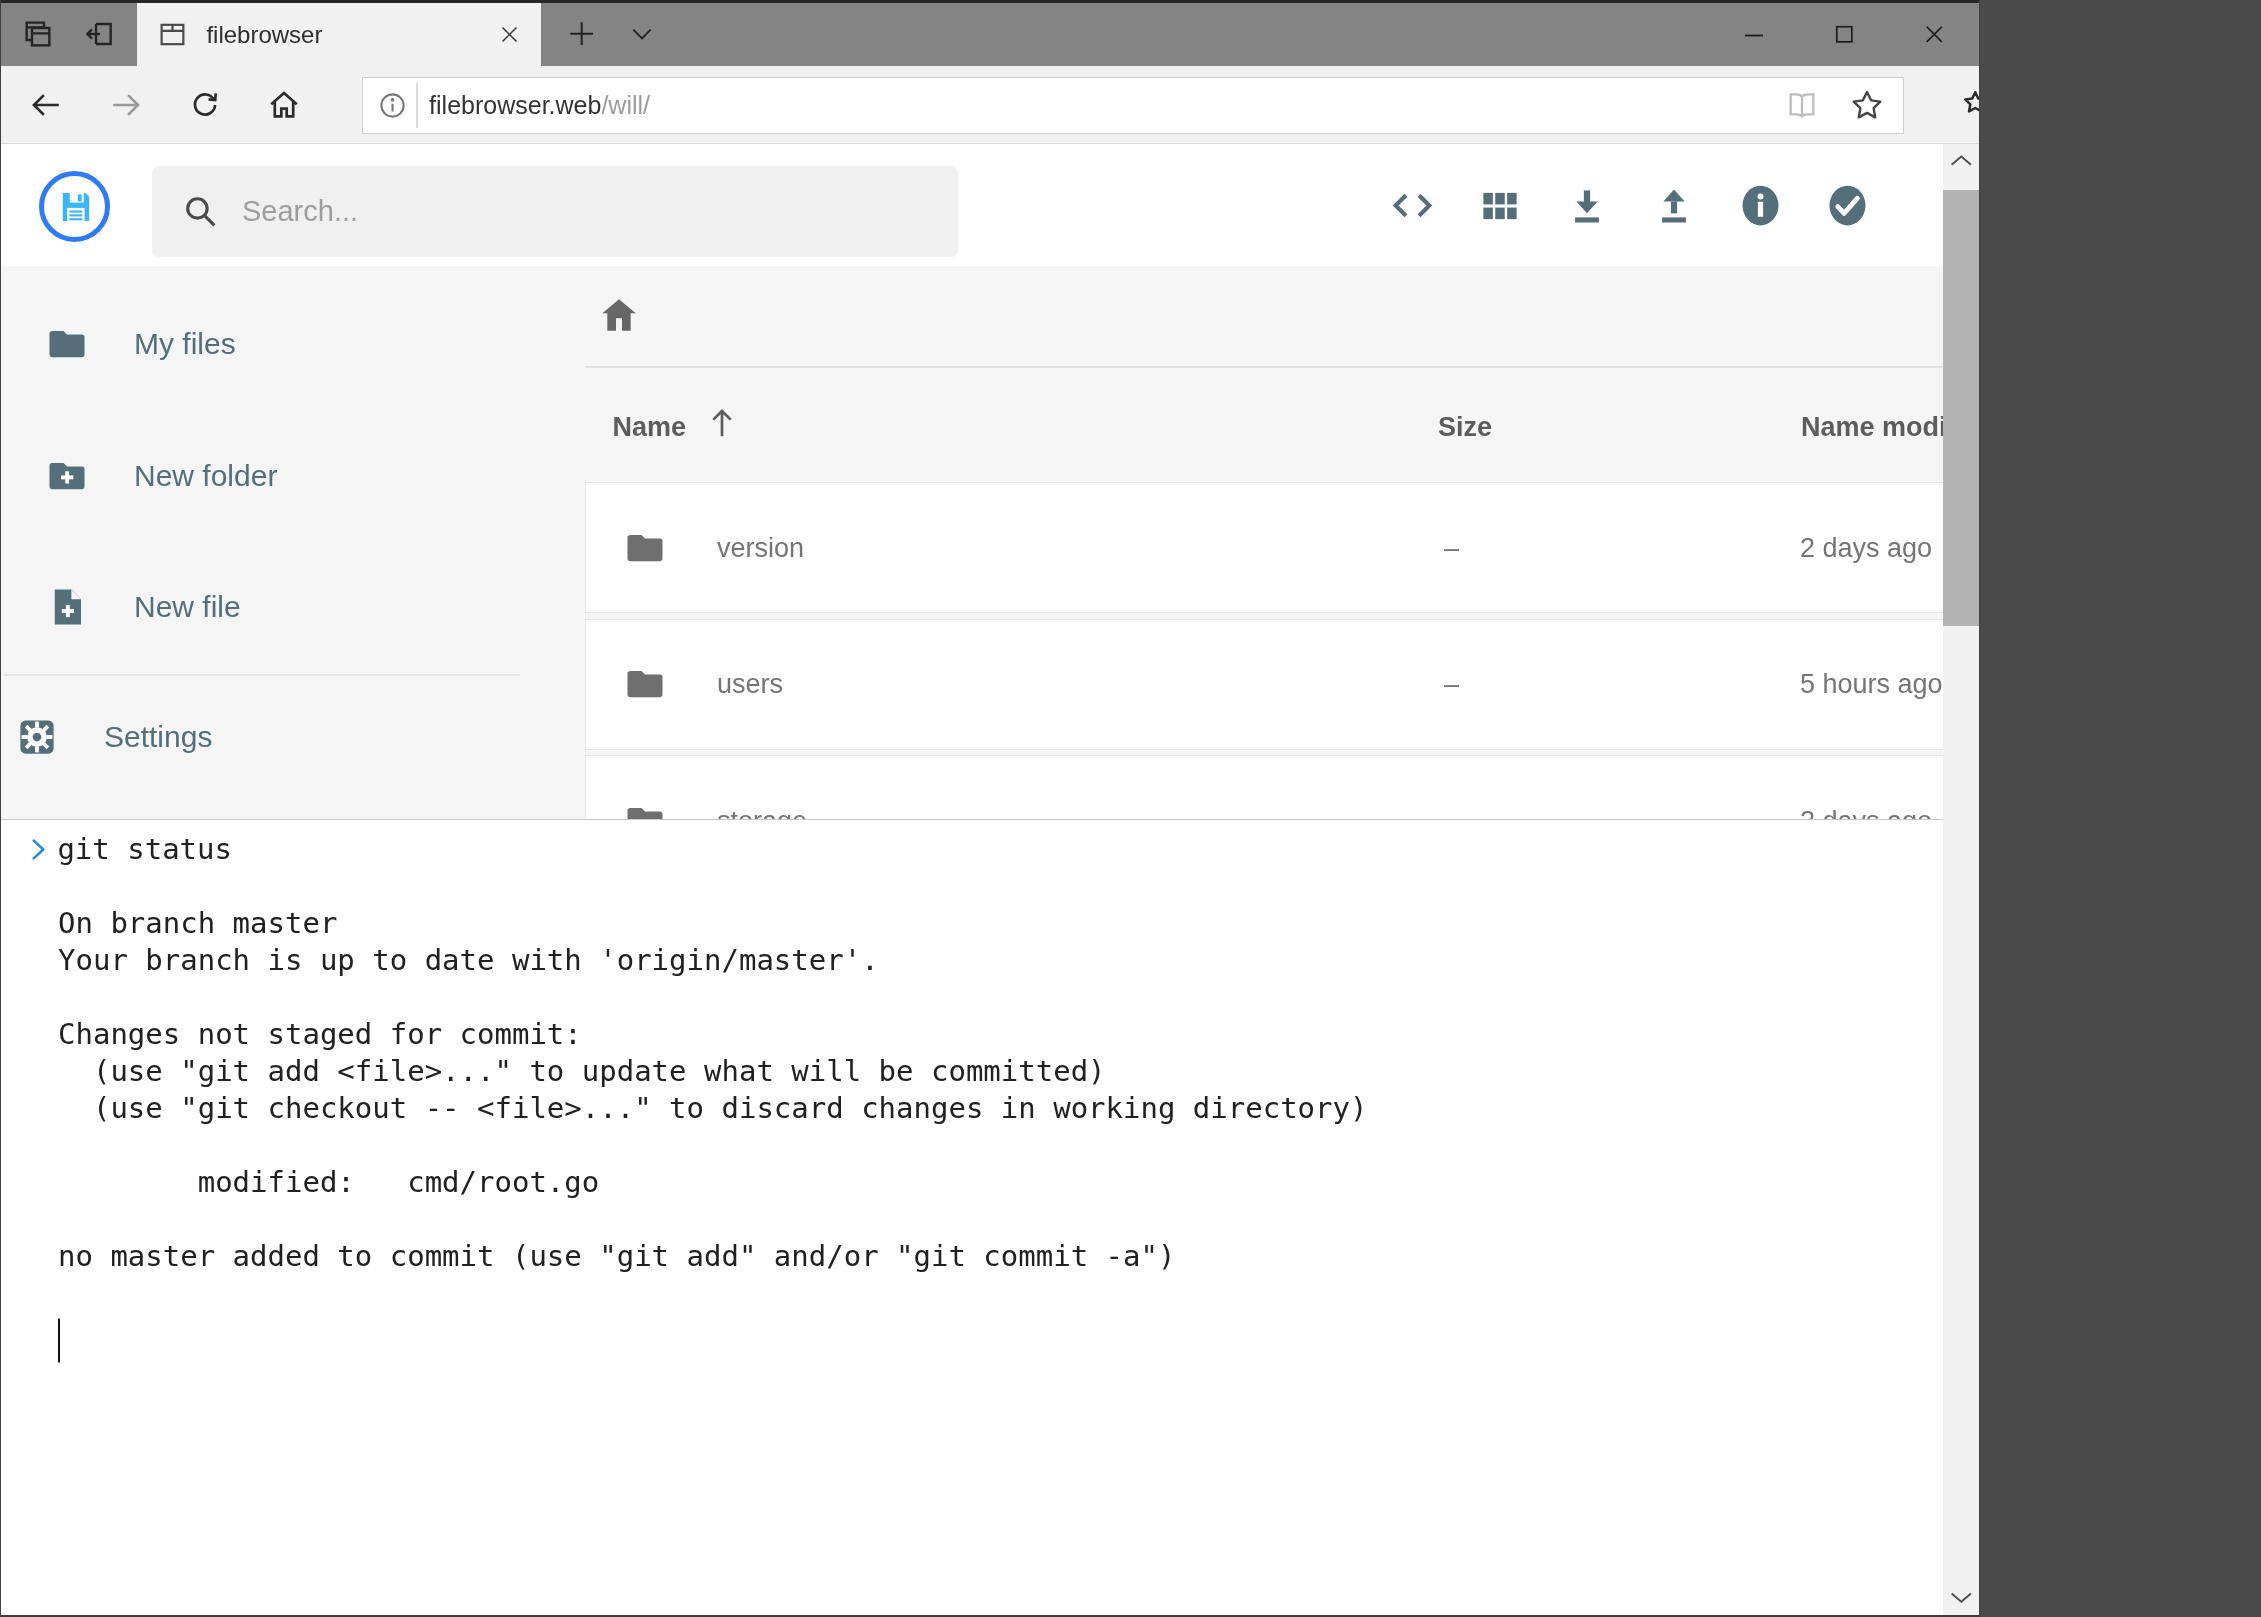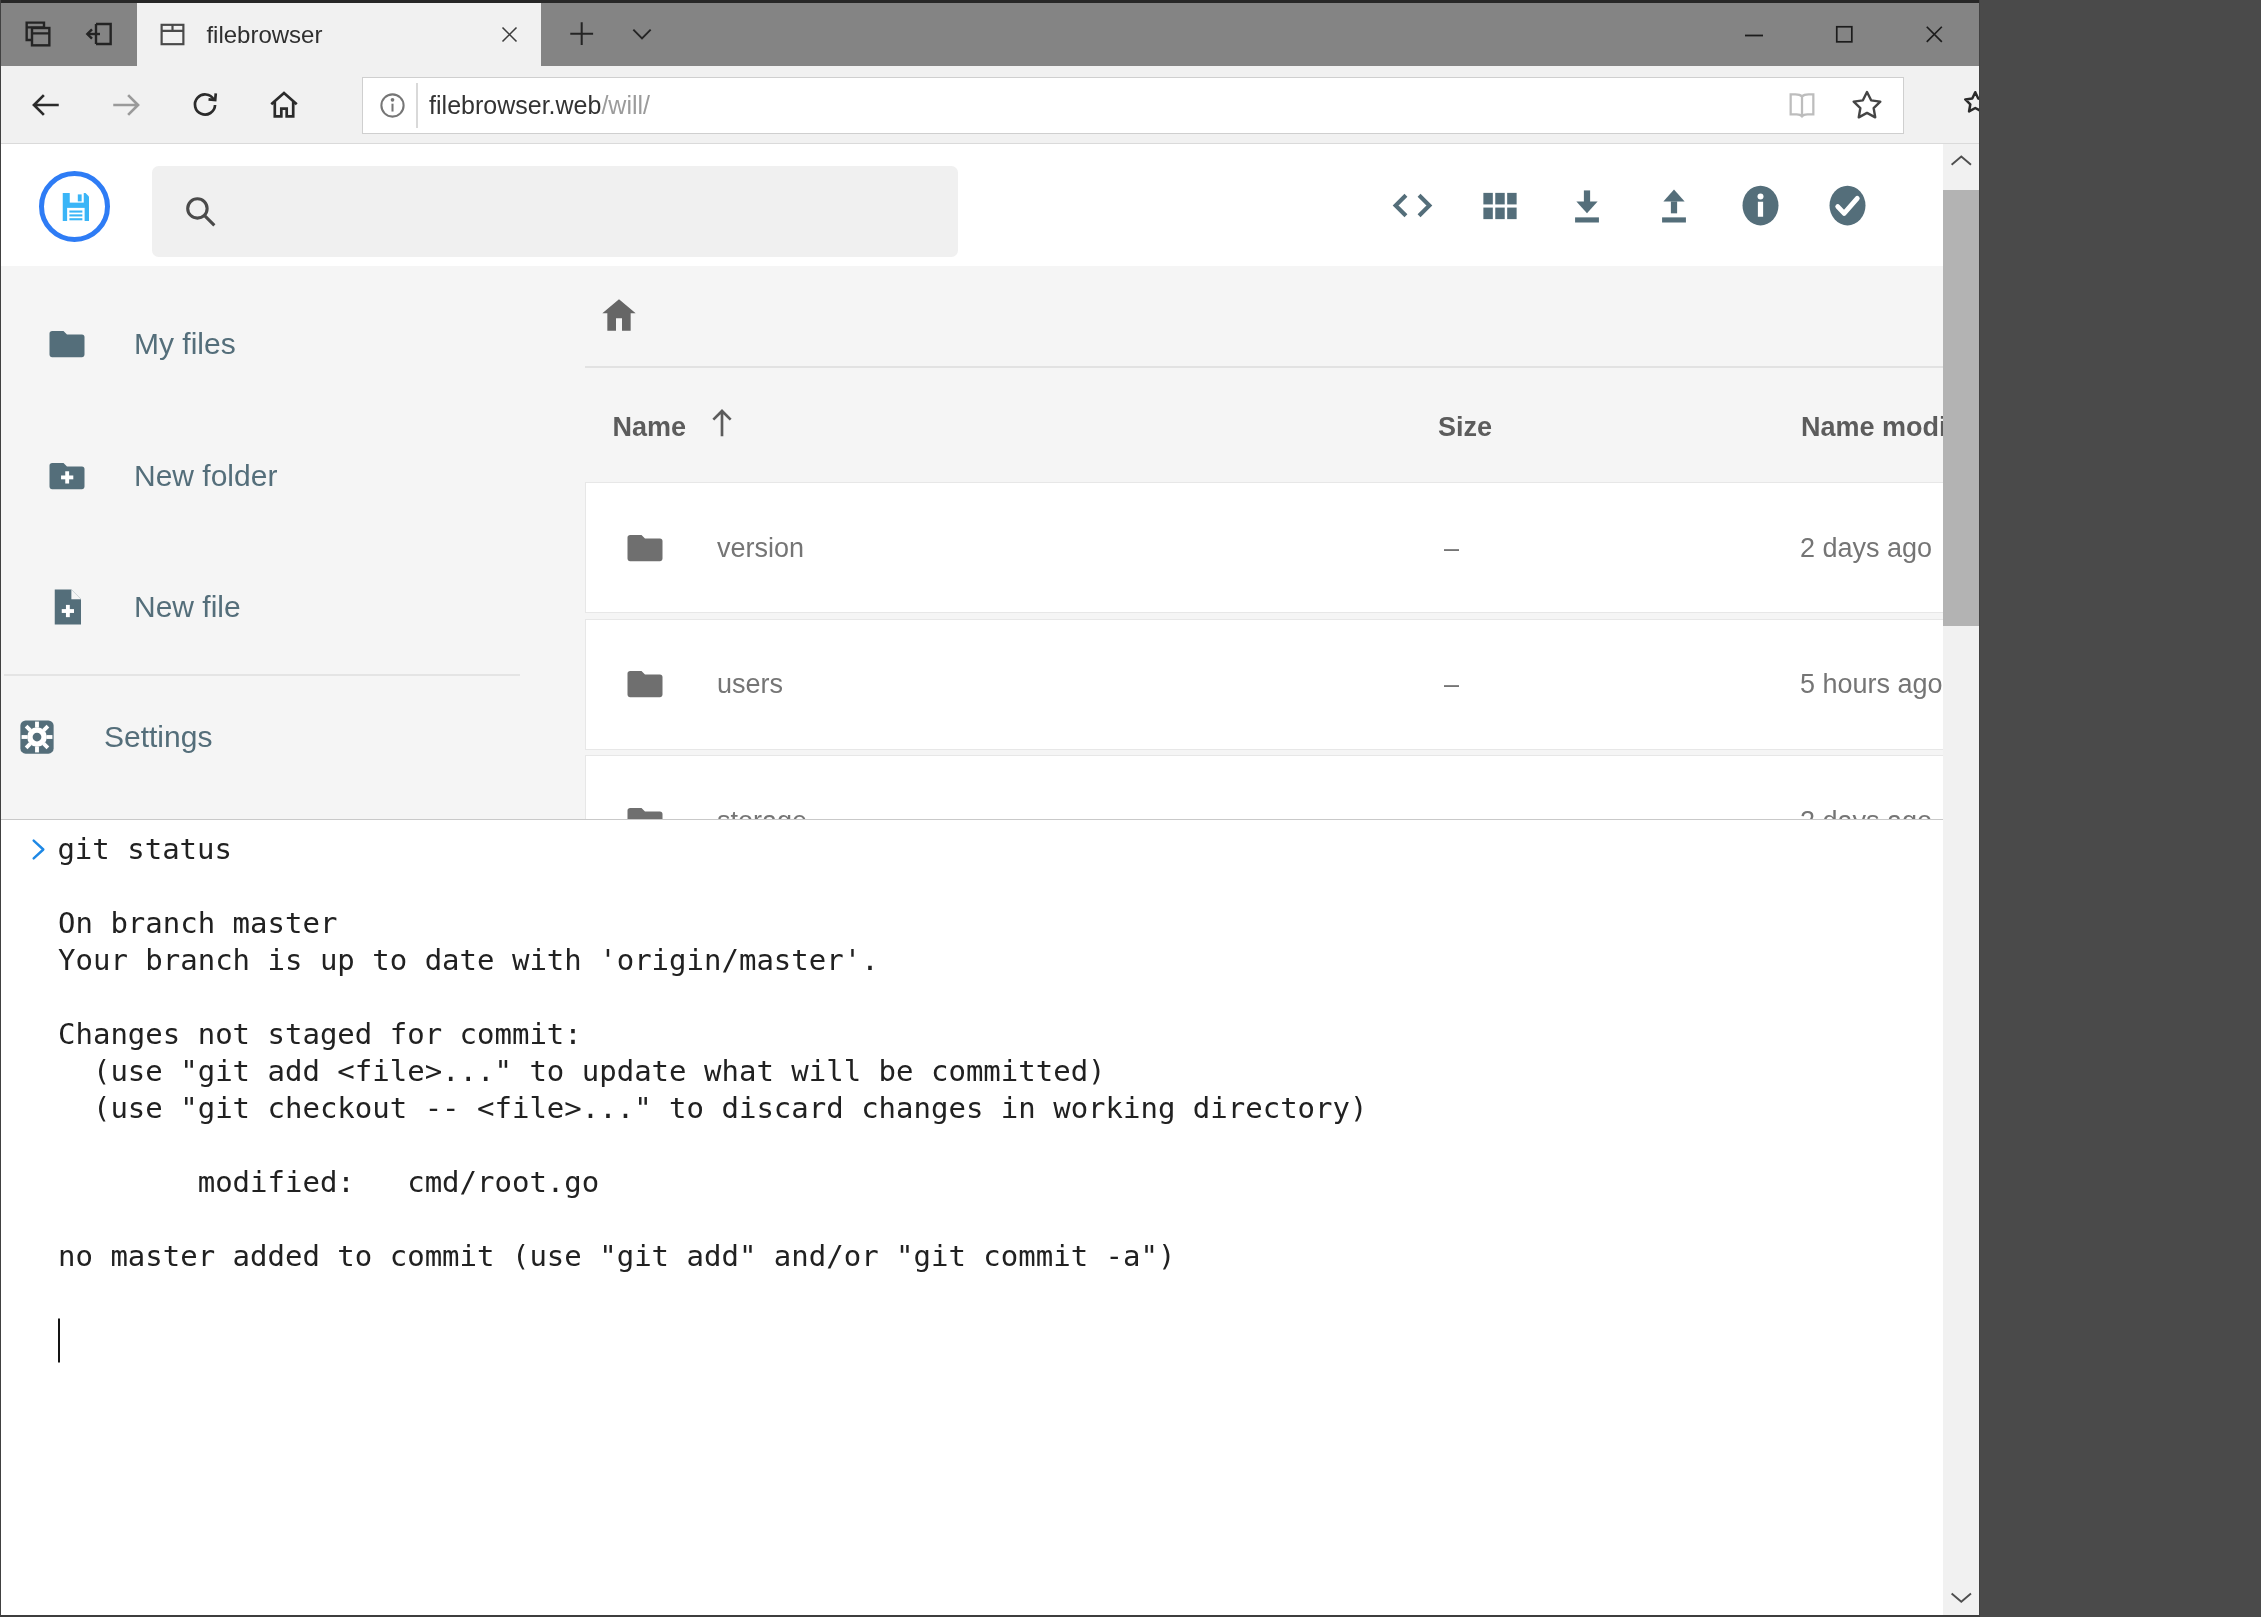--- a/index.html
+++ b/index.html
@@ -233,20 +233,21 @@
       </svg>
     </div>
 
     <div class="searchbar">
       <span>
         <svg width="37" height="37" viewBox="0 0 24 24" fill="none" stroke="#4a4a4a" stroke-width="2">
           <circle cx="10" cy="10" r="6.3"></circle>
             <path d="M14.8 14.8L21 21"></path>
         </svg>
       </span>
+      <input type="text" placeholder="Search..." style="">
     </div>
 
     <div class="header-actions">
       <div class="ha">
         <svg width="45" height="45" viewBox="0 0 24 24" fill="none" stroke="#546e7a" stroke-width="2.2">
           <path d="M8.5 6.5L3 12l5.5 5.5M15.5 6.5L21 12l-5.5 5.5"></path>
         </svg>
       </div>
       <div class="ha">
         <svg width="42" height="42" viewBox="0 0 24 24" fill="#546e7a">

